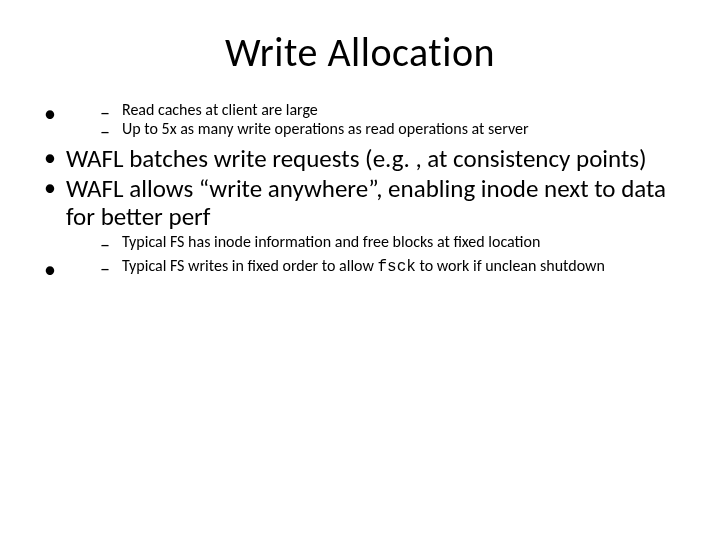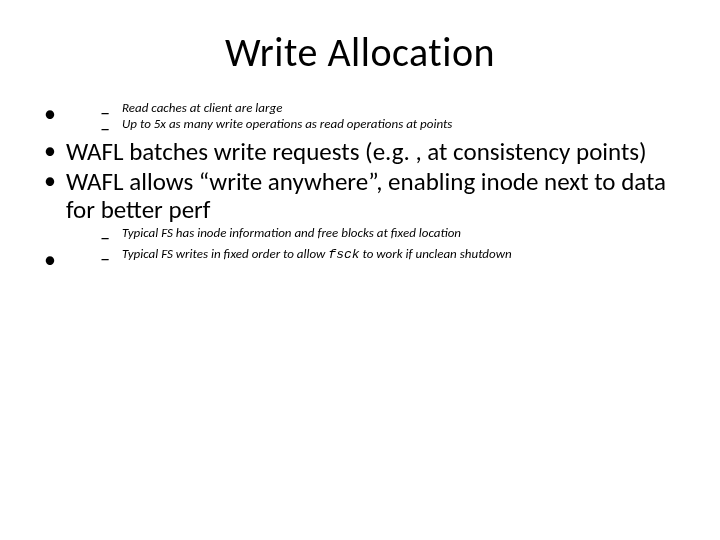--- a/index.html
+++ b/index.html
@@ -45,24 +45,23 @@
     font-size: 24px;
   }
   ul.level2 {
     list-style: none;
     padding-left: 0;
     margin: 2px 0 6px 0;
   }
   ul.level2 > li {
     position: relative;
     padding-left: 56px;
-    font-size: 13px;
+    font-size: 16px;
     line-height: 1.15;
     margin-bottom: 1px;
-    font-style: italic;
   }
   ul.level2 > li::before {
     content: "–";
     position: absolute;
     left: 34px;
     top: 0;
     font-size: 20px;
   }
   .mono {
     font-family: "Courier New", Courier, monospace;
@@ -75,21 +74,21 @@
   <div class="title">Write Allocation</div>
 
   <ul class="level1">
 
     <li>
       <ul class="level2">
         <li>
           <span>Read caches at client are large</span>
         </li>
         <li>
-          <span>Up to 5x as many write operations as read operations at points</span>
+          <span>Up to 5x as many write operations as read operations at server</span>
         </li>
       </ul>
     </li>
 
     <li>
       <span>WAFL batches write requests (e.g. , at consistency points)</span>
     </li>
 
     <li>
       <span>WAFL allows “write anywhere”, enabling inode next to data for better perf</span>

